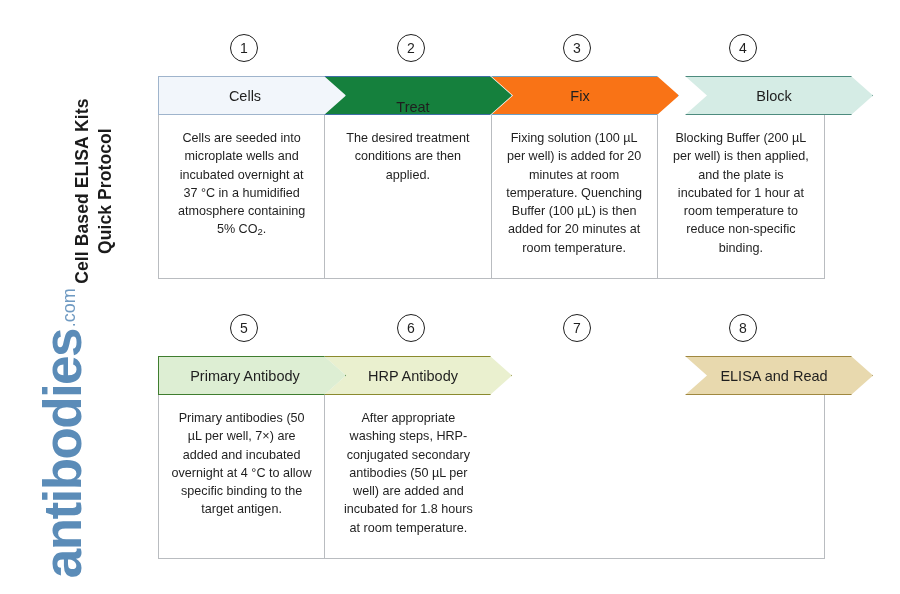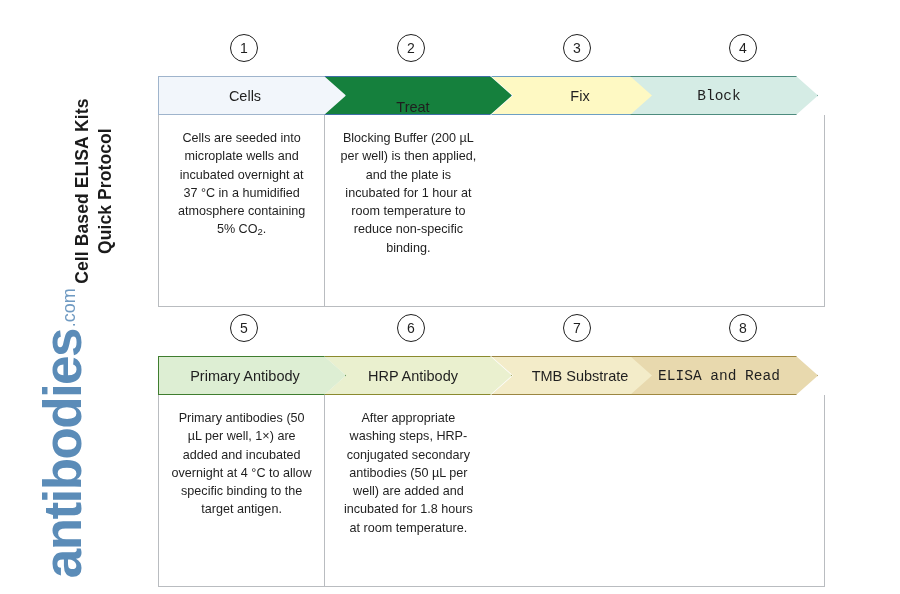--- a/index.html
+++ b/index.html
@@ -128,27 +128,27 @@
     clip-path: polygon(0 0, calc(100% - 22px) 0, 100% 50%, calc(100% - 22px) 100%, 0 100%, 22px 50%);
   }
   .chevron .chev-label {
     pointer-events: none;
     margin-right: 10px;
   }
   .chevron.first .chev-label { margin-right: 14px; }
   .ch-0 { left: 0px; }
   .ch-1 { left: 166px; }
   .ch-2 { left: 333px; }
-  .ch-3 { left: 472px; font-family: Liberation Mono, monospace; }
+  .ch-3 { left: 527px; }
 
   
   .desc-grid {
     position: relative;
     width: 667px;
-    height: 192px;
+    height: 164px;
     display: grid;
     grid-template-columns: repeat(4, 1fr);
     border: 1px solid #b9bcc0;
     border-top: none;
     box-sizing: border-box;
     background: #ffffff;
   }
   .desc-cell {
     border-right: 1px solid #b9bcc0;
     box-sizing: border-box;
@@ -190,30 +190,36 @@
     <div class="step-badge pos-2">3</div>
     <div class="step-badge pos-3">4</div>
   </div>
   <div class="chevron-band">
     <div class="chevron first ch-0" style="background: rgb(242, 246, 251); filter: drop-shadow(rgb(159, 180, 204) 0px 0px 0.6px); box-shadow: rgb(159, 180, 204) 0px 0px 0px 1px inset;">
       <span class="chev-label">Cells</span>
     </div>
     <div class="chevron notched ch-1" style="background: #15803d; filter: drop-shadow(rgb(63, 110, 165) 0px 0px 0.6px); box-shadow: rgb(63, 110, 165) 0px 0px 0px 1px inset; align-items: flex-end;">
       <span class="chev-label">Treat</span>
     </div>
-    <div class="chevron notched ch-2" style="background: #fef9c3; filter: drop-shadow(rgb(109, 159, 196) 0px 0px 0.6px); box-shadow: rgb(109, 159, 196) 0px 0px 0px 1px inset;">
+    <div class="chevron notched ch-2" style="background: #f97316; filter: drop-shadow(rgb(109, 159, 196) 0px 0px 0.6px); box-shadow: rgb(109, 159, 196) 0px 0px 0px 1px inset;">
       <span class="chev-label">Fix</span>
     </div>
     <div class="chevron notched ch-3" style="background: rgb(213, 236, 229); filter: drop-shadow(rgb(77, 139, 126) 0px 0px 0.6px); box-shadow: rgb(77, 139, 126) 0px 0px 0px 1px inset;">
       <span class="chev-label">Block</span>
     </div>
   </div>
   <div class="desc-grid">
     <div class="desc-cell">
       <div class="desc-text"><span>Cells are seeded into microplate wells and incubated overnight at 37 °C in a humidified atmosphere containing 5% CO</span><sub>2</sub><span>.</span></div>
+    </div>
+    <div class="desc-cell">
+      <div class="desc-text">The desired treatment conditions are then applied.</div>
+    </div>
+    <div class="desc-cell">
+      <div class="desc-text">Fixing solution (100 µL per well) is added for 20 minutes at room temperature. Quenching Buffer (100 µL) is then added for 20 minutes at room temperature.</div>
     </div>
     <div class="desc-cell">
       <div class="desc-text">Blocking Buffer (200 µL per well) is then applied, and the plate is incubated for 1 hour at room temperature to reduce non-specific binding.</div>
     </div>
   </div>
 </div>
 
 <div class="flow-row" id="row-2">
   <div class="badge-strip">
     <div class="step-badge pos-0">5</div>
@@ -221,28 +227,25 @@
     <div class="step-badge pos-2">7</div>
     <div class="step-badge pos-3">8</div>
   </div>
   <div class="chevron-band">
     <div class="chevron notched ch-1" style="background: rgb(234, 240, 207); filter: drop-shadow(rgb(138, 138, 46) 0px 0px 0.6px); box-shadow: rgb(138, 138, 46) 0px 0px 0px 1px inset;">
       <span class="chev-label">HRP Antibody</span>
     </div>
     <div class="chevron first ch-0" style="background: rgb(221, 238, 211); filter: drop-shadow(rgb(63, 125, 47) 0px 0px 0.6px); box-shadow: rgb(63, 125, 47) 0px 0px 0px 1px inset;">
       <span class="chev-label">Primary Antibody</span>
     </div>
-    <div class="chevron notched ch-2" style="background: rgb(243, 236, 201); filter: drop-shadow(rgb(155, 134, 66) 0px 0px 0.6px); box-shadow: rgb(155, 134, 66) 0px 0px 0px 1px inset;">
-      <span class="chev-label">TMB Substrate</span>
-    </div>
     <div class="chevron notched ch-3" style="background: rgb(232, 217, 174); filter: drop-shadow(rgb(160, 136, 64) 0px 0px 0.6px); box-shadow: rgb(160, 136, 64) 0px 0px 0px 1px inset;">
       <span class="chev-label">ELISA and Read</span>
     </div>
   </div>
   <div class="desc-grid">
     <div class="desc-cell">
-      <div class="desc-text">Primary antibodies (50 µL per well, 1×) are added and incubated overnight at 4 °C to allow specific binding to the target antigen.</div>
+      <div class="desc-text">Primary antibodies (50 µL per well, 7×) are added and incubated overnight at 4 °C to allow specific binding to the target antigen.</div>
     </div>
     <div class="desc-cell">
       <div class="desc-text">After appropriate washing steps, HRP-conjugated secondary antibodies (50 µL per well) are added and incubated for 1.8 hours at room temperature.</div>
     </div>
   </div>
 </div>
 
 </body></html>

